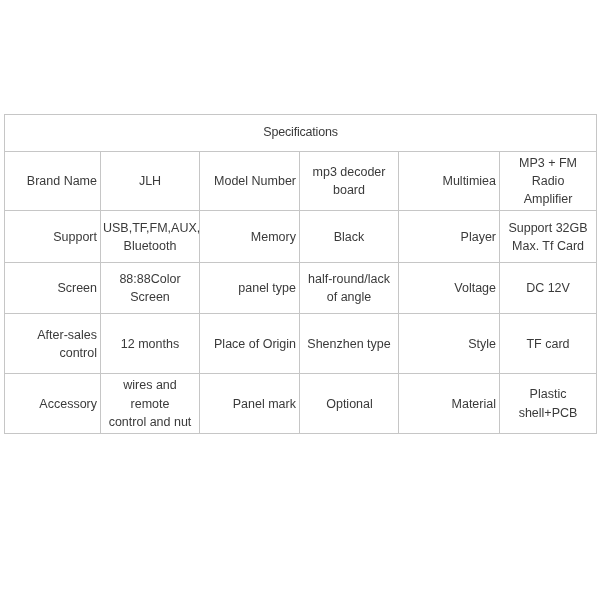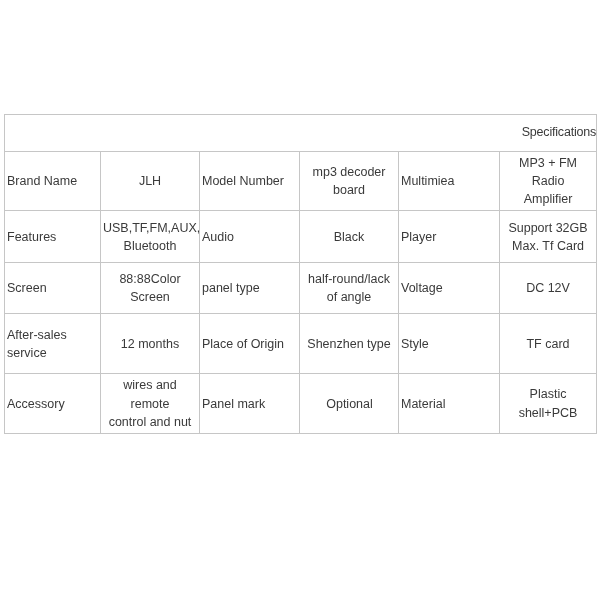--- a/index.html
+++ b/index.html
@@ -27,28 +27,29 @@
     border:1px solid var(--border);
     font-size:12.5px;
     line-height:1.45;
     color:var(--cell-text);
     vertical-align:middle;
     white-space:pre-line;
     overflow:hidden;
   }
   tr.title-row{height:37px;}
   td.title-cell{
-    text-align:right;
+    text-align:center;
     font-size:25px;
     letter-spacing:-0.2px;
     color:var(--title-text);
     line-height:1.1;
     padding:0 0 2px 0;
   }
   td.label{
+    text-align:right;
     padding:2px 3px 2px 2px;
   }
   td.value{
     text-align:center;
     padding:2px 2px;
   }
   td.value.left{
     text-align:center;
     padding-left:3px;
   }
@@ -74,42 +75,42 @@
           <td class="label">Brand Name</td>
           <td class="value">JLH</td>
           <td class="label">Model Number</td>
           <td class="value">mp3 decoder
 board</td>
           <td class="label">Multimiea</td>
           <td class="value">MP3 + FM Radio
 Amplifier</td>
         </tr>
         <tr style="height: 52px;">
-          <td class="label">Features</td>
+          <td class="label">Support</td>
           <td class="value">USB,TF,FM,AUX,
 Bluetooth</td>
-          <td class="label">Audio</td>
+          <td class="label">Memory</td>
           <td class="value">Black</td>
           <td class="label">Player</td>
           <td class="value">Support 32GB
 Max. Tf Card</td>
         </tr>
         <tr style="height: 51px; margin-left: 24px;">
           <td class="label">Screen</td>
           <td class="value">88:88Color
 Screen</td>
           <td class="label">panel type</td>
           <td class="value">half-round/lack
 of angle</td>
           <td class="label">Voltage</td>
           <td class="value">DC 12V</td>
         </tr>
         <tr style="height: 60px;">
           <td class="label">After-sales
-service</td>
+control</td>
           <td class="value">12 months</td>
           <td class="label">Place of Origin</td>
           <td class="value">Shenzhen type</td>
           <td class="label">Style</td>
           <td class="value">TF card</td>
         </tr>
         <tr style="height: 58px;">
           <td class="label">Accessory</td>
           <td class="value">wires and remote
 control and nut</td>

